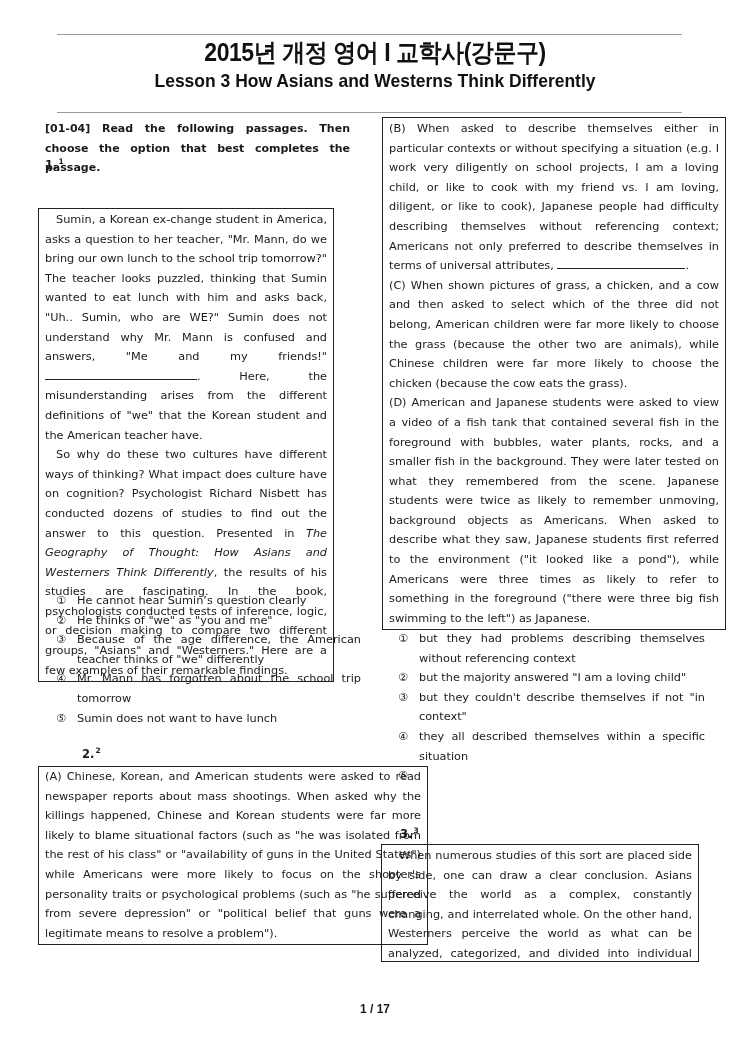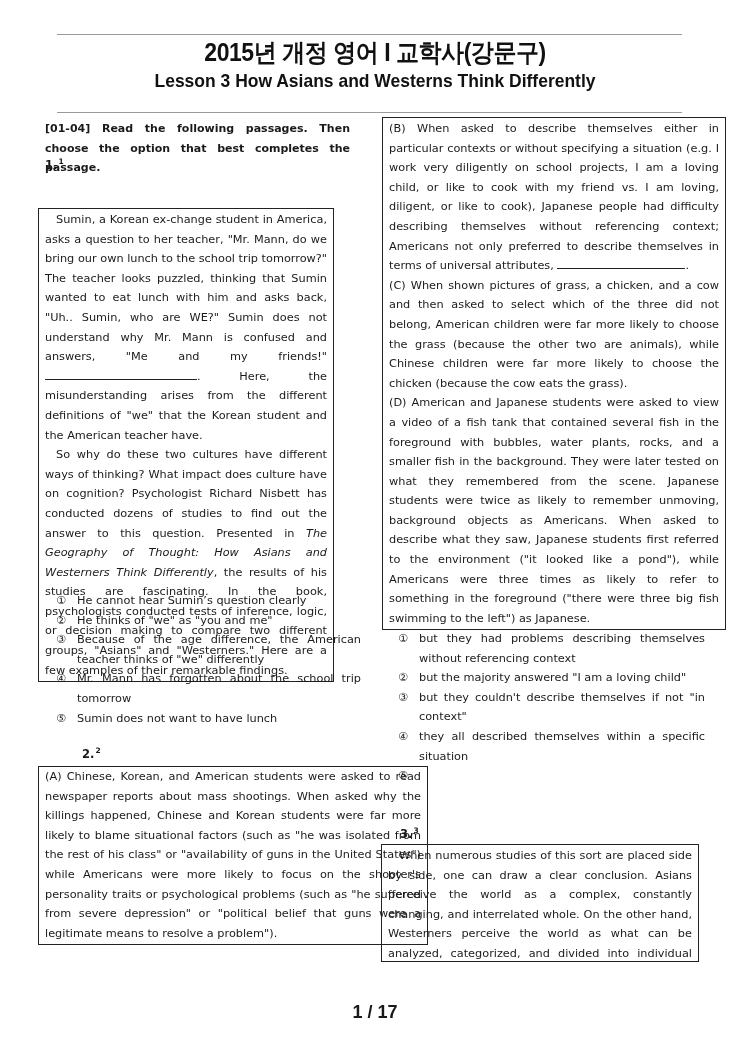--- a/index.html
+++ b/index.html
@@ -18,21 +18,21 @@
   .blank { display:inline-block; width:152px; border-bottom:1px solid #222; height:10px; vertical-align:baseline; }
   .blank.short { width:128px; }
   .qhead { position:absolute; font-weight:bold; font-size:11px; line-height:19.6px; }
   .qnum { position:absolute; font-weight:bold; font-size:11.5px; }
   .qnum sup { font-size:7.5px; vertical-align:top; position:relative; top:-1px; margin-left:1px; }
   ol.opts { position:absolute; margin:0; padding:0; list-style:none; }
   ol.opts li { position:relative; padding-left:24px; font-size:11.3px; line-height:19.6px; text-align:justify; }
   ol.opts li .mark { position:absolute; left:0; top:0; width:16px; text-align:center; font-size:11px; }
   em { font-style:italic; }
   #page-num { position:absolute; left:0; width:750px; top:1002px; text-align:center;
-              font-weight:bold; font-size:18px; font-family:"Liberation Sans", sans-serif; }
+              font-weight:bold; font-size:12px; font-family:"Liberation Sans", sans-serif; }
   p { margin:0; }
 </style>
 </head>
 <body>
 
 <div class="rule" style="top:34px;"></div>
 <div id="title">2015년 개정 영어 I 교학사(강문구)</div>
 <div id="subtitle">Lesson 3 How Asians and Westerns Think Differently</div>
 <div class="rule" style="top:112px;"></div>
 

